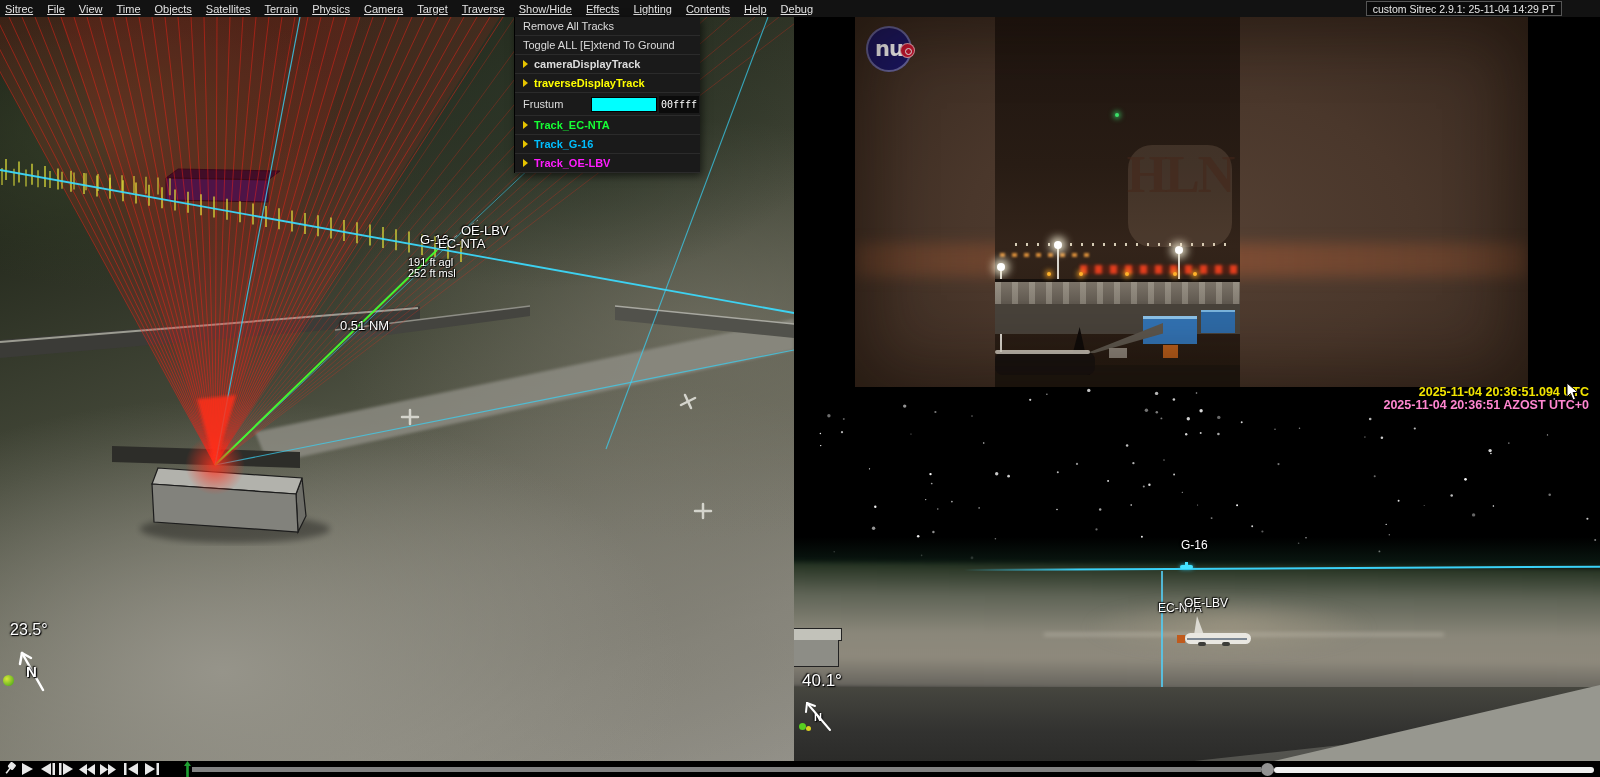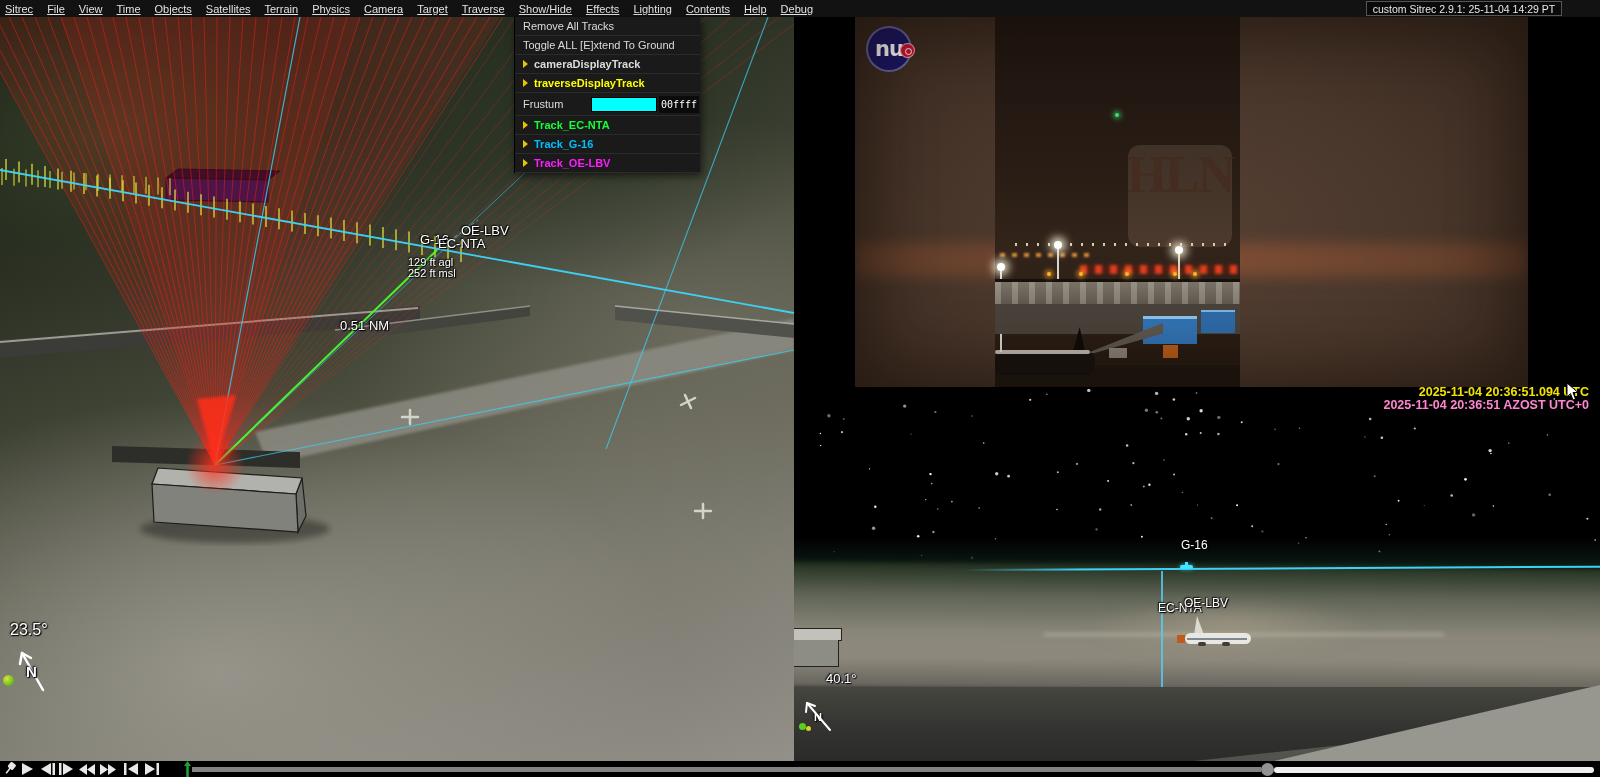--- a/index.html
+++ b/index.html
@@ -112,21 +112,21 @@
   .v-greendot{position:absolute;left:120px;top:96px;width:4px;height:4px;border-radius:50%;background:#3ae068;
       box-shadow:0 0 5px 2px rgba(60,220,110,.6);}
   .nu-logo{position:absolute;left:11px;top:9px;width:46px;height:46px;border-radius:50%;background:#191563;
       border:2px solid rgba(165,165,205,.55);display:flex;align-items:center;justify-content:center;}
   .nu-logo .nu-txt{color:#fff;font-size:21px;font-weight:800;letter-spacing:-1px;
       font-family:"DejaVu Sans",sans-serif;}
   .nu-badge{position:absolute;right:-5px;top:15px;width:15px;height:15px;border-radius:50%;background:#c81330;
       border:1px solid rgba(255,255,255,.6);}
   .nu-badge:after{content:"";position:absolute;left:4px;top:4px;width:5px;height:5px;border-radius:50%;
       border:1.5px solid #fff;}
-  .hln{position:absolute;left:273px;top:128px;width:104px;height:102px;border-radius:12px;
+  .hln{position:absolute;left:273px;top:128px;width:104px;height:102px;border-radius:24px;
       background:rgba(225,190,160,.14);display:flex;justify-content:center;}
   .hln span{font-family:"Liberation Serif",serif;font-weight:bold;font-size:52px;letter-spacing:-2px;
       color:rgba(70,38,26,.55);}
   
   .dropdown{position:absolute;left:514px;top:17px;width:186px;background:#1a1a1a;z-index:30;
       border-left:1px solid #000;box-shadow:2px 3px 8px rgba(0,0,0,.6);}
   .drow{position:relative;height:19px;display:flex;align-items:center;padding:0 8px;
       border-bottom:1px solid #2b2b2b;font-size:11px;color:#dcdcdc;cursor:pointer;white-space:nowrap;}
   .drow.tall{height:23px;}
   .drow .arrow{width:0;height:0;border-left:5px solid #e6c400;border-top:4px solid transparent;
@@ -346,21 +346,21 @@
 
       <g stroke="#fff" stroke-width="2.5" stroke-linecap="round">
         <line x1="43" y1="673" x2="22" y2="636"></line>
         <line x1="22" y1="636" x2="20" y2="647"></line>
         <line x1="22" y1="636" x2="31" y2="641"></line>
       </g>
     </svg>
     <div class="lbl" style="left:461px;top:206px;font-size:13px;">OE-LBV</div>
     <div class="lbl" style="left:420px;top:215px;font-size:13px;">G-16</div>
     <div class="lbl" style="left:438px;top:219px;font-size:13px;">EC-NTA</div>
-    <div class="lbl" style="left:408px;top:239px;font-size:11px;">129 ft agl</div>
+    <div class="lbl" style="left:408px;top:239px;font-size:11px;">191 ft agl</div>
     <div class="lbl" style="left:408px;top:250px;font-size:11px;">252 ft msl</div>
     <div class="lbl" style="left:340px;top:301px;font-size:13px;">0.51 NM</div>
     <div class="lbl" style="left:10px;top:604px;font-size:16px;">23.5°</div>
     <div class="lbl" style="left:26px;top:646px;font-size:15px;font-weight:bold;">N</div>
     <div class="compass-icon" style="left:3px;top:658px;width:11px;height:11px;
          background:radial-gradient(circle at 35% 35%,#d8e838,#3aa018);"></div>
   </div>
 
   <div class="right-bg"></div>
 
@@ -476,21 +476,21 @@
     <div class="lv-box-front"></div>
     <div class="lv-plane-tail"></div>
     <div class="lv-plane-body"></div>
     <div class="lv-plane-stripe"></div>
     <div class="lv-plane-eng" style="left:404px;"></div>
     <div class="lv-plane-eng" style="left:428px;"></div>
     <div class="lv-vehicle"></div>
     <div class="lbl" style="left:387px;top:151px;font-size:12px;">G-16</div>
     <div class="lbl" style="left:364px;top:214px;font-size:12px;">EC-NTA</div>
     <div class="lbl" style="left:390px;top:209px;font-size:12px;">OE-LBV</div>
-    <div class="lbl" style="left:8px;top:284px;font-size:13px;margin-left:24px;">40.1°</div>
+    <div class="lbl" style="left:8px;top:284px;font-size:17px;">40.1°</div>
     <div class="lbl" style="left:20px;top:324px;font-size:11px;font-weight:bold;">N</div>
     <svg width="50" height="60" style="position:absolute;left:0;top:300px;">
       <g stroke="#fff" stroke-width="2" stroke-linecap="round">
         <line x1="36" y1="43" x2="13" y2="16"></line>
         <line x1="13" y1="16" x2="12" y2="25"></line>
         <line x1="13" y1="16" x2="21" y2="19"></line>
       </g>
     </svg>
     <div class="compass-icon" style="left:5px;top:336px;width:7px;height:7px;background:#58d020;"></div>
     <div class="compass-icon" style="left:12px;top:339px;width:5px;height:5px;background:#d8d020;"></div>

